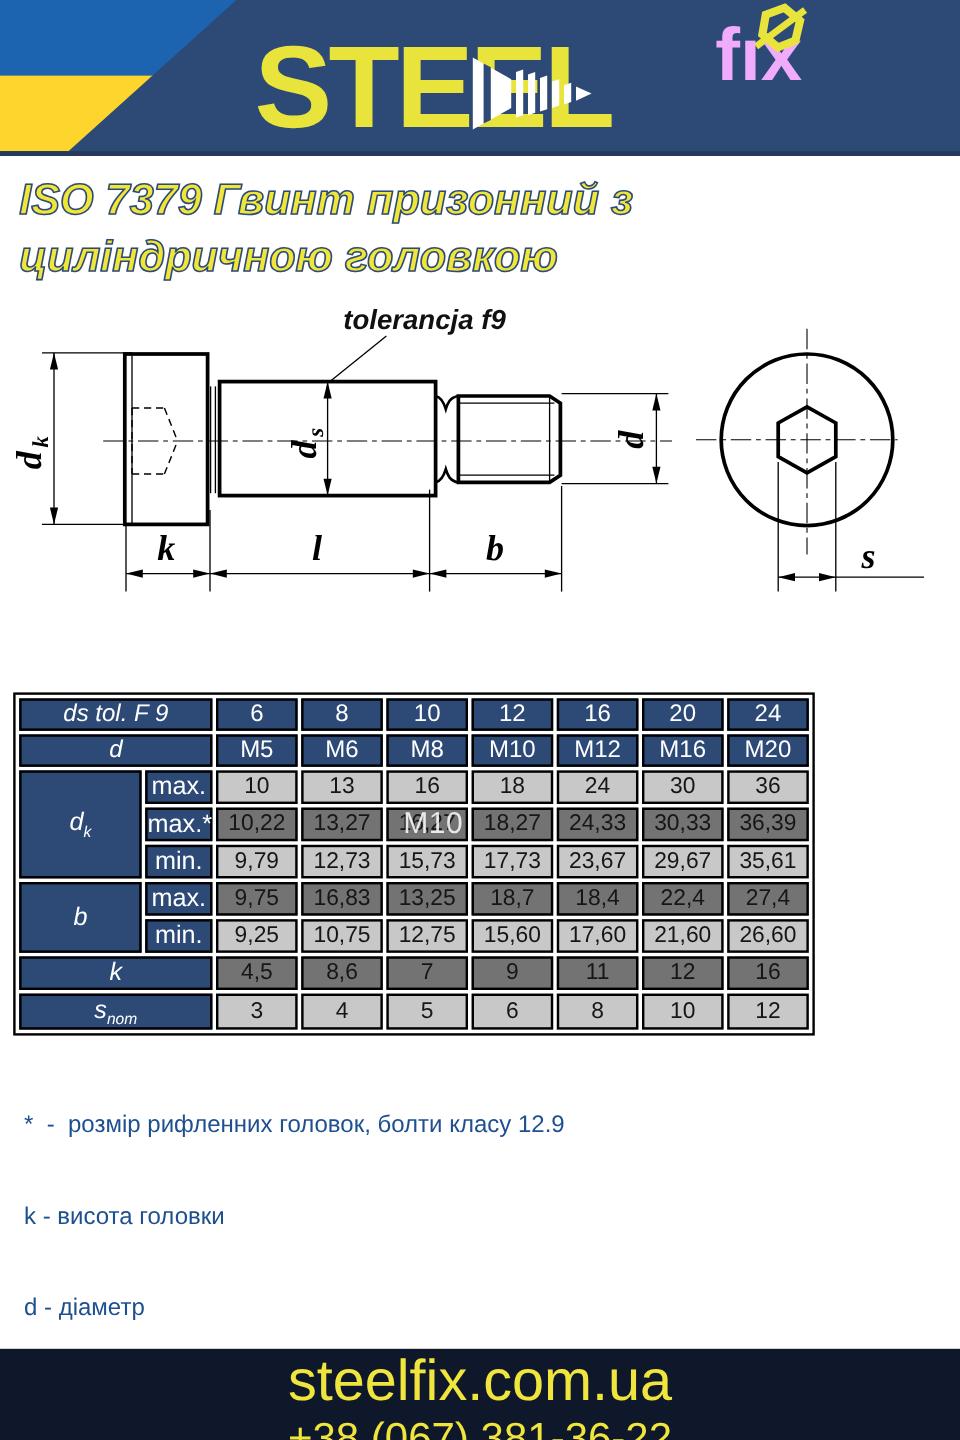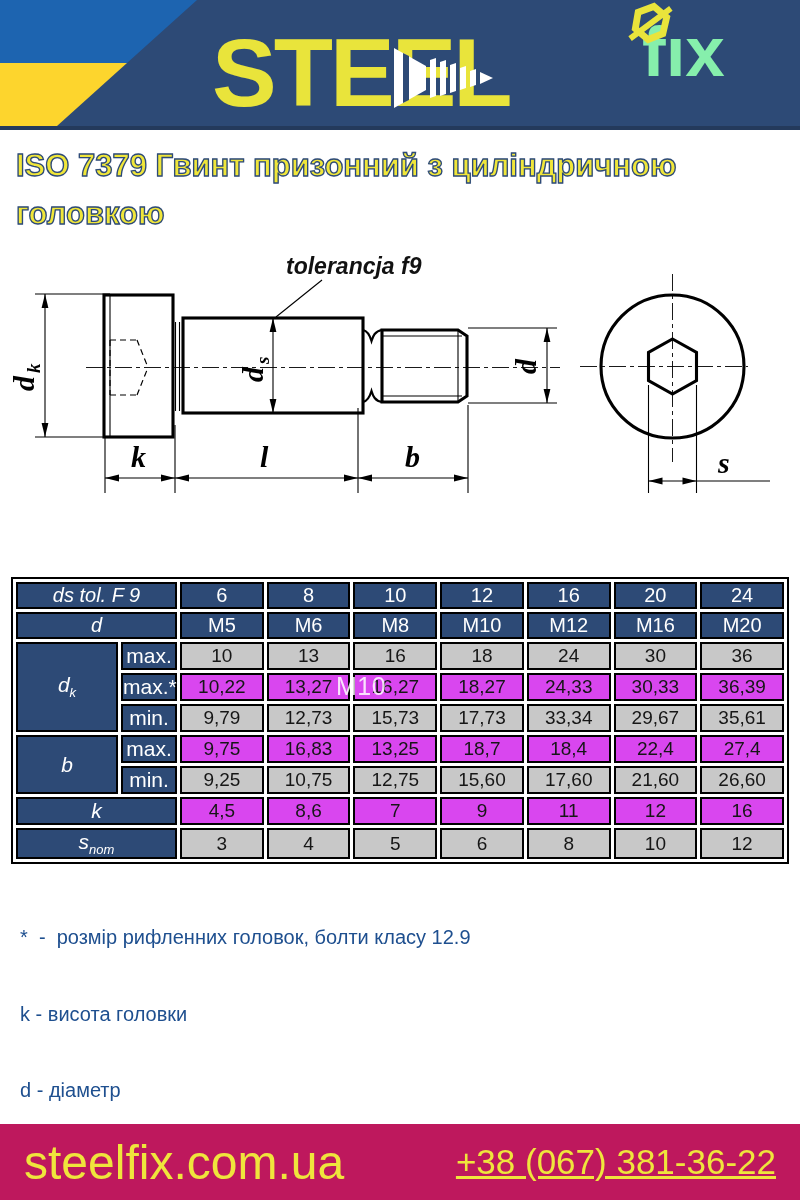--- a/index.html
+++ b/index.html
@@ -8,69 +8,69 @@
 
   
   .header{position:absolute;left:0;top:0;width:800px;height:126px;background:#2d4a76;
           border-bottom:4px solid #243a5c;}
   .flag{position:absolute;left:0;top:0;width:200px;height:126px;
         clip-path:polygon(0 0,197px 0,57px 126px,0 126px);}
   .flag-b{height:63px;background:#1d64b0;}
   .flag-y{height:63px;background:#fdd52d;}
   .logo-steel{position:absolute;left:212px;top:24px;font-size:97px;line-height:1;
               font-weight:700;letter-spacing:-3px;color:#e9e43b;}
-  .logo-fix{position:absolute;left:596px;top:16px;font-size:71px;line-height:1;
-            font-weight:700;color:#86efac;margin-left:46px;}
+  .logo-fix{position:absolute;left:596px;top:16px;font-size:62px;line-height:1;
+            font-weight:700;color:#f0abfc;}
   .screw-icon{position:absolute;left:392px;top:36px;}
   .nut-icon{position:absolute;left:628px;top:2px;}
 
   
-  .title{position:absolute;left:16px;top:142px;width:714px;font-size:31px;font-weight:700;
+  .title{position:absolute;left:16px;top:142px;width:714px;font-size:36px;font-weight:700;
          line-height:48px;color:#f0e63a;-webkit-text-stroke:1.3px #2d4a78;
-         text-shadow:0 0 1px #2d4a78;}
+         text-shadow:0 0 1px #2d4a78;font-style:italic;}
 
   
   .drawing{position:absolute;left:0;top:240px;}
   .drawing .bold{stroke:#000;stroke-width:3.1;fill:none;}
   .drawing .med{stroke:#000;stroke-width:2.2;fill:none;}
   .drawing .thin{stroke:#000;stroke-width:1.1;fill:none;}
   .drawing .hid{stroke:#000;stroke-width:1.2;fill:none;stroke-dasharray:6 4;}
   .drawing .cl{stroke:#000;stroke-width:0.9;fill:none;stroke-dasharray:17 4 4 4;}
   .drawing .arr{fill:#000;stroke:none;}
   .drawing text.dim{font-family:"Liberation Serif",serif;font-style:italic;
                     font-weight:bold;font-size:30px;fill:#000;}
   .drawing text.dimsub{font-family:"Liberation Serif",serif;font-style:italic;
                        font-weight:bold;font-size:19px;fill:#000;}
   .drawing text.tol{font-family:"Liberation Sans",sans-serif;font-style:italic;
                     font-weight:bold;font-size:23px;fill:#111;}
 
   
-  .spec{position:absolute;left:11px;top:577px;width:778px;table-layout:fixed;
+  .spec{position:absolute;left:11px;top:577px;width:668px;table-layout:fixed;
         border-collapse:separate;border-spacing:3px;border:2px solid #000;background:#fff;}
   .spec td{border:2px solid #000;height:23px;padding:0;text-align:center;vertical-align:middle;}
   .navy{background:#2d4a76;color:#fff;}
   .it{font-style:italic;font-size:20px;}
   .num{font-size:20px;}
   .subl{font-size:21px;}
   .grp{font-style:italic;font-size:21px;margin-left:45px;}
   .data{font-size:19px;color:#161616;}
   .a{background:#c8c8c8;}
-  .b{background:#d946ef;}
+  .b{background:#737373;}
   .spec sub{font-size:13px;}
   .watermark{position:absolute;left:336px;top:672px;font-size:25px;letter-spacing:.5px;
              color:rgba(255,255,255,.85);z-index:5;}
 
   
   .notes{position:absolute;left:20px;top:874px;color:#1e4f8f;font-size:20px;
          line-height:25.5px;white-space:pre-wrap;}
 
   
-  .footer{position:absolute;left:0;top:1124px;width:800px;height:76px;background:#be185d;
+  .footer{position:absolute;left:0;top:1124px;width:800px;height:76px;background:#0f172a;
           display:flex;align-items:center;justify-content:space-between;
-          padding:0 24px;box-sizing:border-box;}
+          padding:0 24px;box-sizing:border-box;flex-direction:column;}
   .site{font-size:48px;color:#efe53c;}
   .phone{font-size:35px;color:#efe53c;text-decoration:underline;}
 </style>
 </head>
 <body>
 
 <div class="page">
 
   <div class="header">
     <div class="flag">
@@ -263,21 +263,21 @@
       <td class="data b">24,33</td>
       <td class="data b">30,33</td>
       <td class="data b">36,39</td>
     </tr>
     <tr>
       <td class="navy subl">min.</td>
       <td class="data a">9,79</td>
       <td class="data a">12,73</td>
       <td class="data a">15,73</td>
       <td class="data a">17,73</td>
-      <td class="data a">33,34</td>
+      <td class="data a">23,67</td>
       <td class="data a">29,67</td>
       <td class="data a">35,61</td>
     </tr>
     <tr>
       <td rowspan="2" class="navy grp"><span>b</span></td>
       <td class="navy subl">max.</td>
       <td class="data b">9,75</td>
       <td class="data b">16,83</td>
       <td class="data b">13,25</td>
       <td class="data b">18,7</td>

